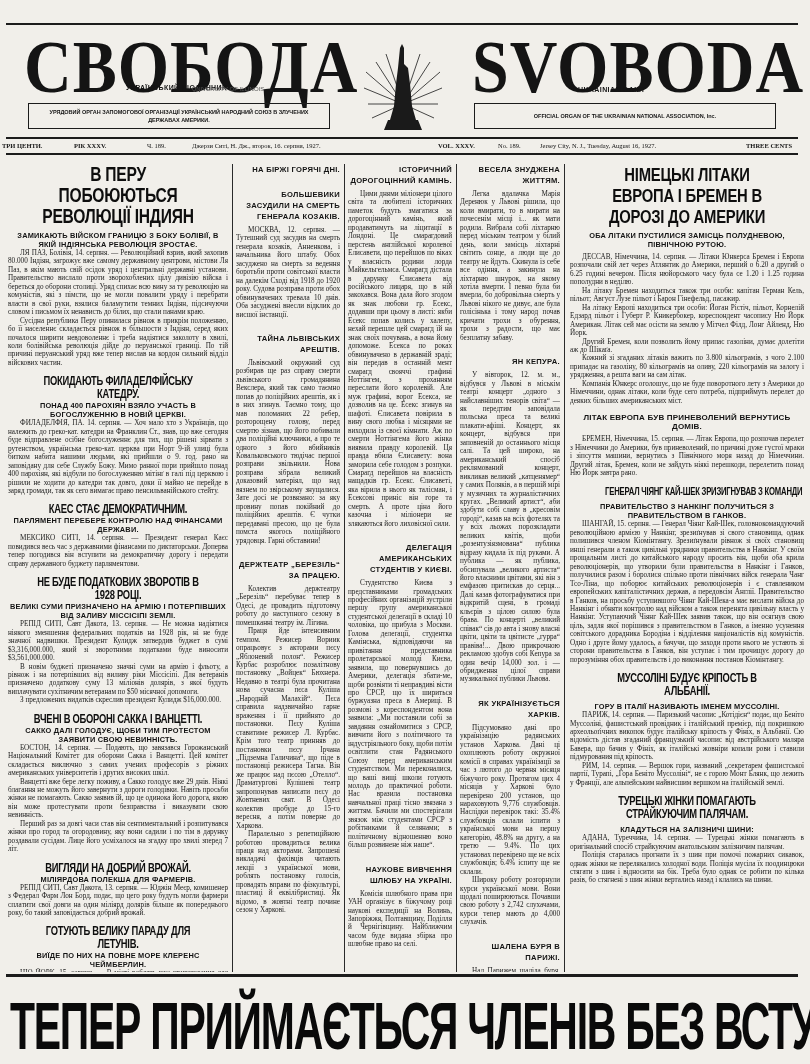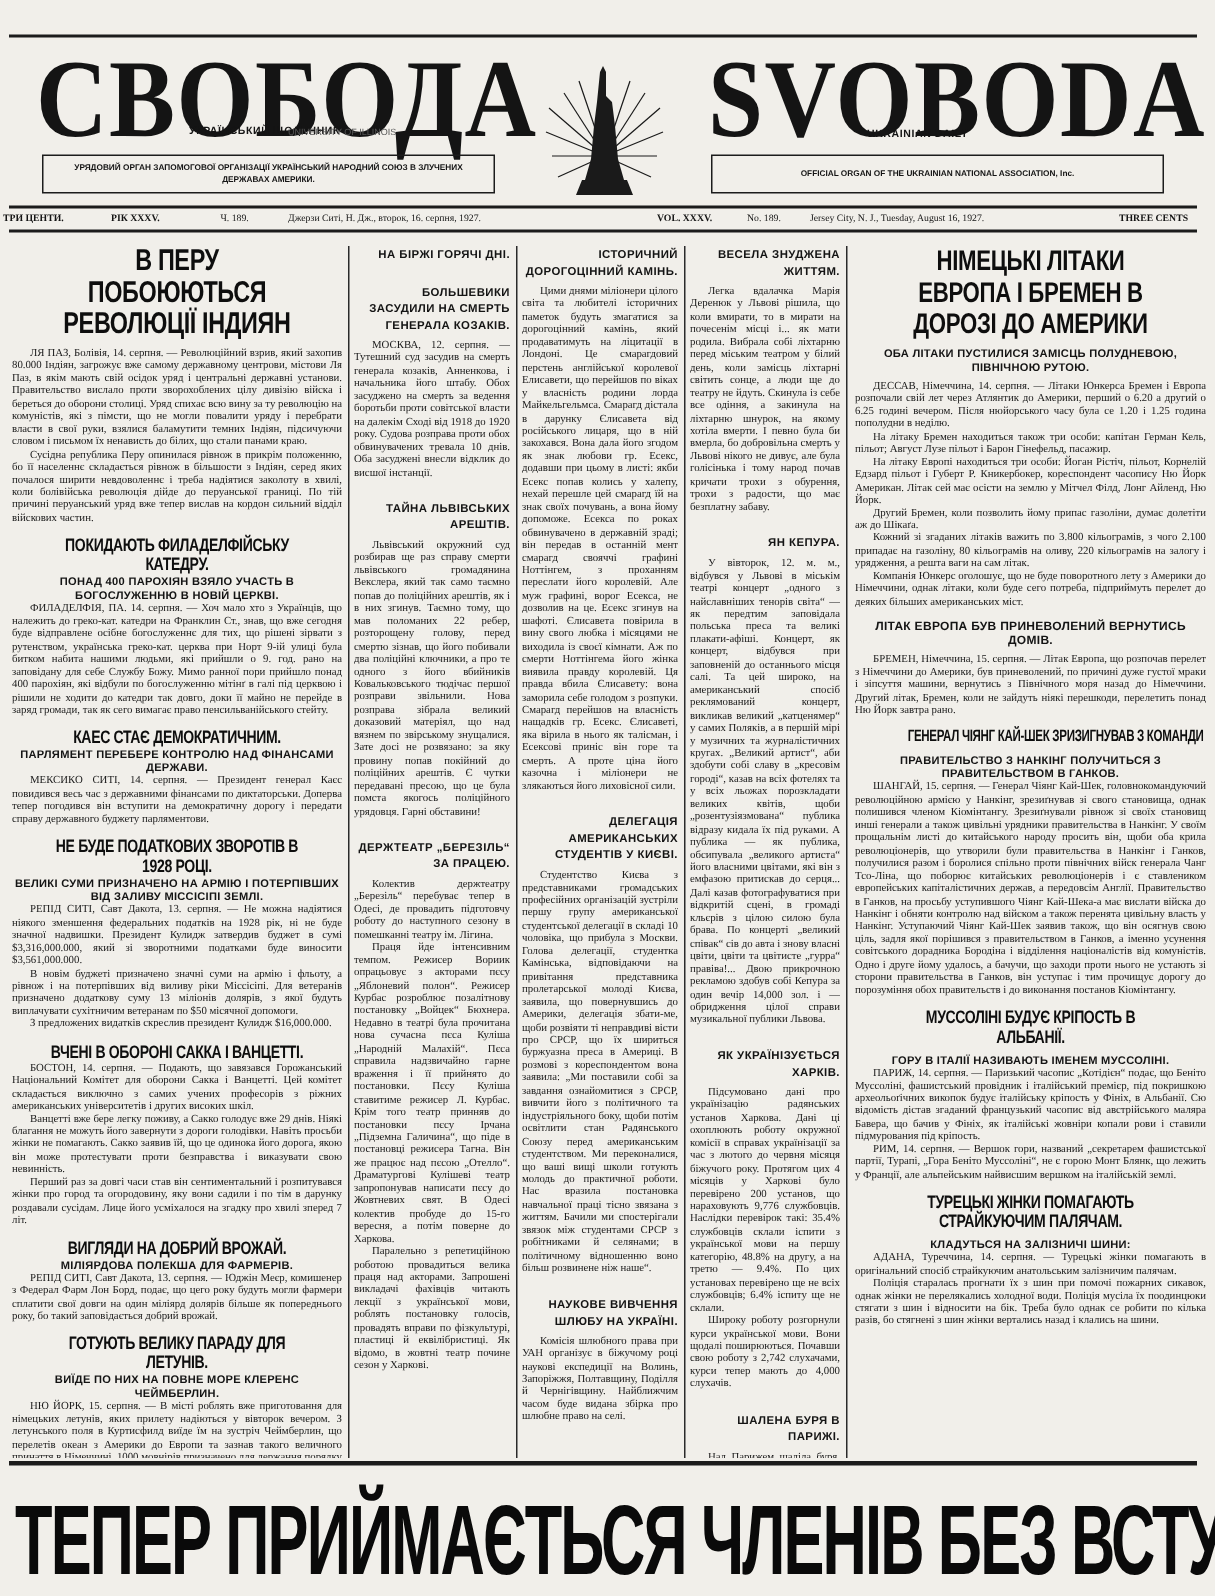--- a/index.html
+++ b/index.html
@@ -112,20 +112,21 @@
 
   <div class="col-rule" style="left:232px;"></div>
   <div class="col-rule" style="left:344px;"></div>
   <div class="col-rule" style="left:456px;"></div>
   <div class="col-rule" style="left:564px;"></div>
 
   <div class="col" style="left:8px;width:220px;height:808px;">
     <article>
       <div class="h-big" style="font-size:20px;line-height:21px;padding:0 4px;">В ПЕРУ ПОБОЮЮТЬСЯ РЕВОЛЮЦІЇ ІНДИЯН</div>
       <div class="gap-s"></div>
+      <div class="h-sub">ЗАМИКАЮТЬ ВІЙСКОМ ГРАНИЦЮ З БОКУ БОЛІВІЇ, В ЯКІЙ ІНДІЯНСЬКА РЕВОЛЮЦІЯ ЗРОСТАЄ.</div>
       <div class="body">
         <p>ЛЯ ПАЗ, Болівія, 14. серпня. — Революційний взрив, який захопив 80.000 Індіян, загрожує вже самому державному центрови, містови Ля Паз, в якім мають свій осідок уряд і центральні державні установи. Правительство вислало проти зворохоблених цілу дивізію війска і береться до оборони столиці. Уряд спихає всю вину за ту революцію на комуністів, які з пімсти, що не могли повалити уряду і перебрати власти в свої руки, взялися баламутити темних Індіян, підсичуючи словом і письмом їх ненависть до білих, що стали панами краю.</p>
         <p>Сусідна република Перу опинилася рівнож в прикрім положенню, бо її населеннє складається рівнож в більшости з Індіян, серед яких почалося ширити невдоволеннє і треба надіятися заколоту в хвилі, коли болівійська революція дійде до перуанської границі. По тій причині перуанський уряд вже тепер вислав на кордон сильний відділ війскових частин.</p>
       </div>
     </article>
     <div class="gap-m"></div>
     <article>
       <div class="h-big" style="font-size:12px;line-height:13px;">ПОКИДАЮТЬ ФИЛАДЕЛФІЙСЬКУ КАТЕДРУ.</div>
       <div class="h-sub">ПОНАД 400 ПАРОХІЯН ВЗЯЛО УЧАСТЬ В БОГОСЛУЖЕННЮ В НОВІЙ ЦЕРКВІ.</div>
       <div class="body">
@@ -146,20 +147,21 @@
       <div class="h-sub">ВЕЛИКІ СУМИ ПРИЗНАЧЕНО НА АРМІЮ І ПОТЕРПІВШИХ ВІД ЗАЛИВУ МІССІСІПІ ЗЕМЛІ.</div>
       <div class="body">
         <p>РЕПІД СИТІ, Савт Дакота, 13. серпня. — Не можна надіятися ніякого зменшення федеральних податків на 1928 рік, ні не буде значної надвишки. Президент Кулидж затвердив буджет в сумі $3,316,000.000, який зі зворотними податками буде виносити $3,561,000.000.</p>
         <p>В новім буджеті призначено значні суми на армію і фльоту, а рівнож і на потерпівших від виливу ріки Міссісіпі. Для ветеранів призначено додаткову суму 13 міліонів долярів, з якої будуть виплачувати сухітничим ветеранам по $50 місячної допомоги.</p>
         <p>З предложених видатків скреслив президент Кулидж $16,000.000.</p>
       </div>
     </article>
     <div class="gap-m"></div>
     <article>
       <div class="h-big" style="font-size:12px;line-height:13px;">ВЧЕНІ В ОБОРОНІ САККА І ВАНЦЕТТІ.</div>
+      <div class="h-sub">САККО ДАЛІ ГОЛОДУЄ, ЩОБИ ТИМ ПРОТЕСТОМ ЗАЯВИТИ СВОЮ НЕВИННІСТЬ.</div>
       <div class="body">
         <p>БОСТОН, 14. серпня. — Подають, що завязався Горожанський Національний Комітет для оборони Сакка і Ванцетті. Цей комітет складається виключно з самих учених професорів з ріжних американських університетів і других високих шкіл.</p>
         <p>Ванцетті вже бере легку поживу, а Сакко голодує вже 29 днів. Ніякі благання не можуть його завернути з дороги голодівки. Навіть просьби жінки не помагають. Сакко заявив їй, що це одинока його дорога, якою він може протестувати проти безправства і виказувати свою невинність.</p>
         <p>Перший раз за довгі часи став він сентиментальний і розпитувався жінки про город та огородовину, яку вони садили і по тім в дарунку роздавали сусідам. Лице його усміхалося на згадку про хвилі зперед 7 літ.</p>
       </div>
     </article>
     <div class="gap-m"></div>
     <article>
       <div class="h-big" style="font-size:12px;line-height:13px;">ВИГЛЯДИ НА ДОБРИЙ ВРОЖАЙ.</div>
       <div class="h-sub">МІЛІЯРДОВА ПОЛЕКША ДЛЯ ФАРМЕРІВ.</div>

